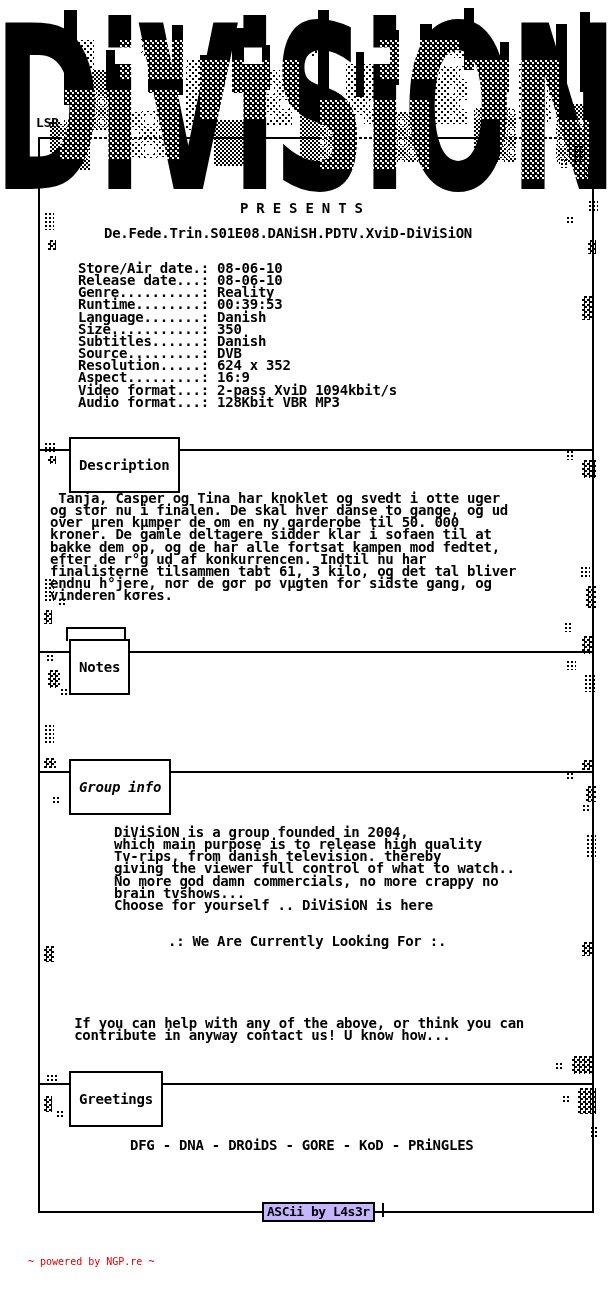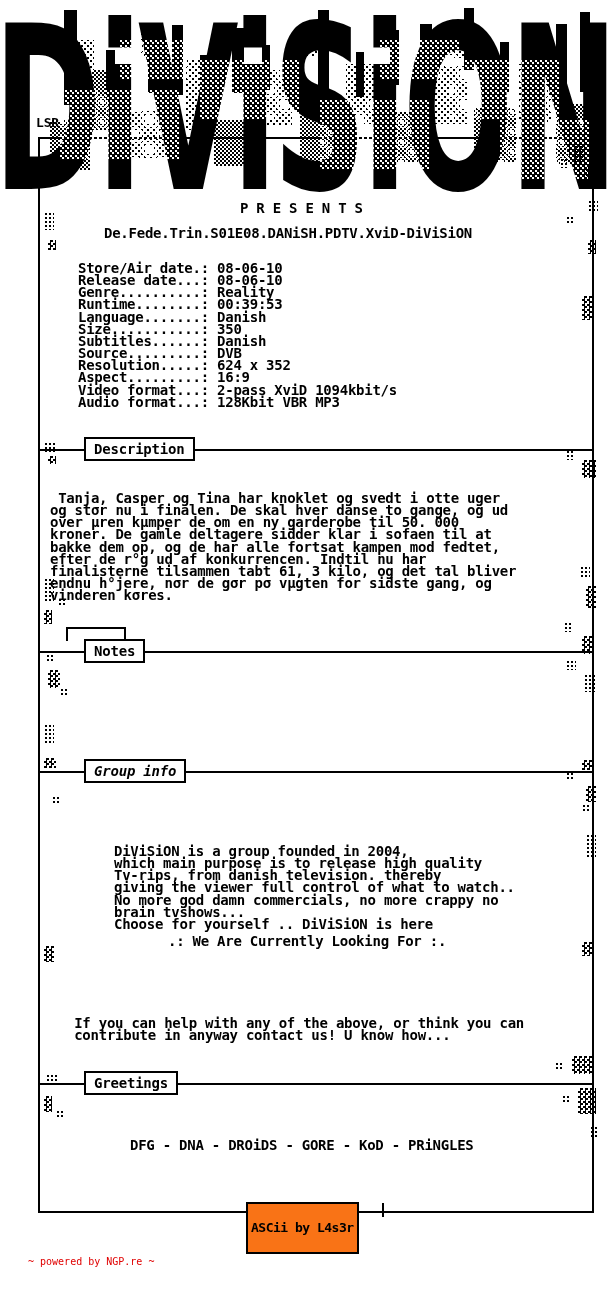--- a/index.html
+++ b/index.html
@@ -16,31 +16,31 @@
   .lsr {
     position:absolute; left:36px; top:116px; font-size:13px; line-height:13px;
     letter-spacing:-0.2px;
   }
   .mono {
     position:absolute; font-size:14px; line-height:12.15px; letter-spacing:-0.25px;
     white-space:pre; margin:0;
   }
   .rule { position:absolute; left:38px; width:556px; height:2px; background:#000; }
   .sec-box {
-    position:absolute; left:84px; background:#fff; border:2px solid #000;
-    font-size:14px; line-height:20px; height:20px; padding:0 8px;
+    position:absolute; left:69px; background:#fff; border:2px solid #000;
+    font-size:14px; line-height:20px; height:20px; padding:16px 8px;
     letter-spacing:-0.2px; white-space:pre; z-index:3;
   }
   .bracket {
     position:absolute; left:66px; top:627px; width:56px; height:12px;
     border:2px solid #000; border-bottom:none; background:#fff; z-index:2;
   }
   .ascii-box {
-    position:absolute; left:246px; top:1202px; background:#f97316; border:2px solid #000;
-    font-size:13px; line-height:16px; height:16px; padding:16px 3px;
+    position:absolute; left:262px; top:1202px; background:#c4b5fd; border:2px solid #000;
+    font-size:13px; line-height:16px; height:16px; padding:0 3px;
     letter-spacing:-0.5px; white-space:pre; z-index:3;
   }
   .tick { position:absolute; left:382px; top:1203px; width:2px; height:14px; background:#000; }
   .red-line {
     position:absolute; left:28px; width:568px; text-align:left;
     font-size:10px; font-weight:normal; line-height:12px; letter-spacing:0;
     white-space:pre;
   }
   .dither { position:absolute; z-index:2; }
   .dither.dense {
@@ -143,21 +143,21 @@
 endnu h°jere, nσr de gσr pσ vµgten for sidste gang, og
 vinderen kσres.</pre>
 
   <div class="bracket"></div>
   <div class="rule" style="top:651px;"></div>
   <div class="sec-box" style="top:639px;"><span>Notes</span></div>
   <pre class="mono" style="left:66px; top:672px;"></pre>
 
   <div class="rule" style="top:771px;"></div>
   <div class="sec-box" style="top:759px;font-style:italic;"><span>Group info</span></div>
-  <pre class="mono" style="left:114px; top:826px;margin-top:19px;">DiViSiON is a group founded in 2004,
+  <pre class="mono" style="left:114px; top:826px;">DiViSiON is a group founded in 2004,
 which main purpose is to release high quality
 Tv-rips, from danish television. thereby
 giving the viewer full control of what to watch..
 No more god damn commercials, no more crappy no
 brain tvshows...
 Choose for yourself .. DiViSiON is here</pre>
   <div class="mono" style="left:168px; top:935px;">.: We Are Currently Looking For :.</div>
   <pre class="mono" style="left:66px; top:1017px;"> If you can help with any of the above, or think you can
  contribute in anyway contact us! U know how...</pre>
 

